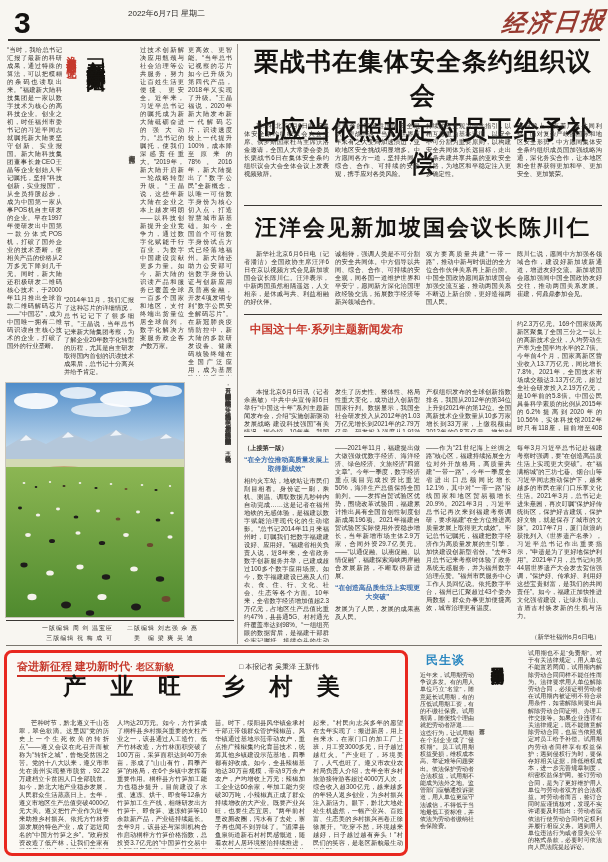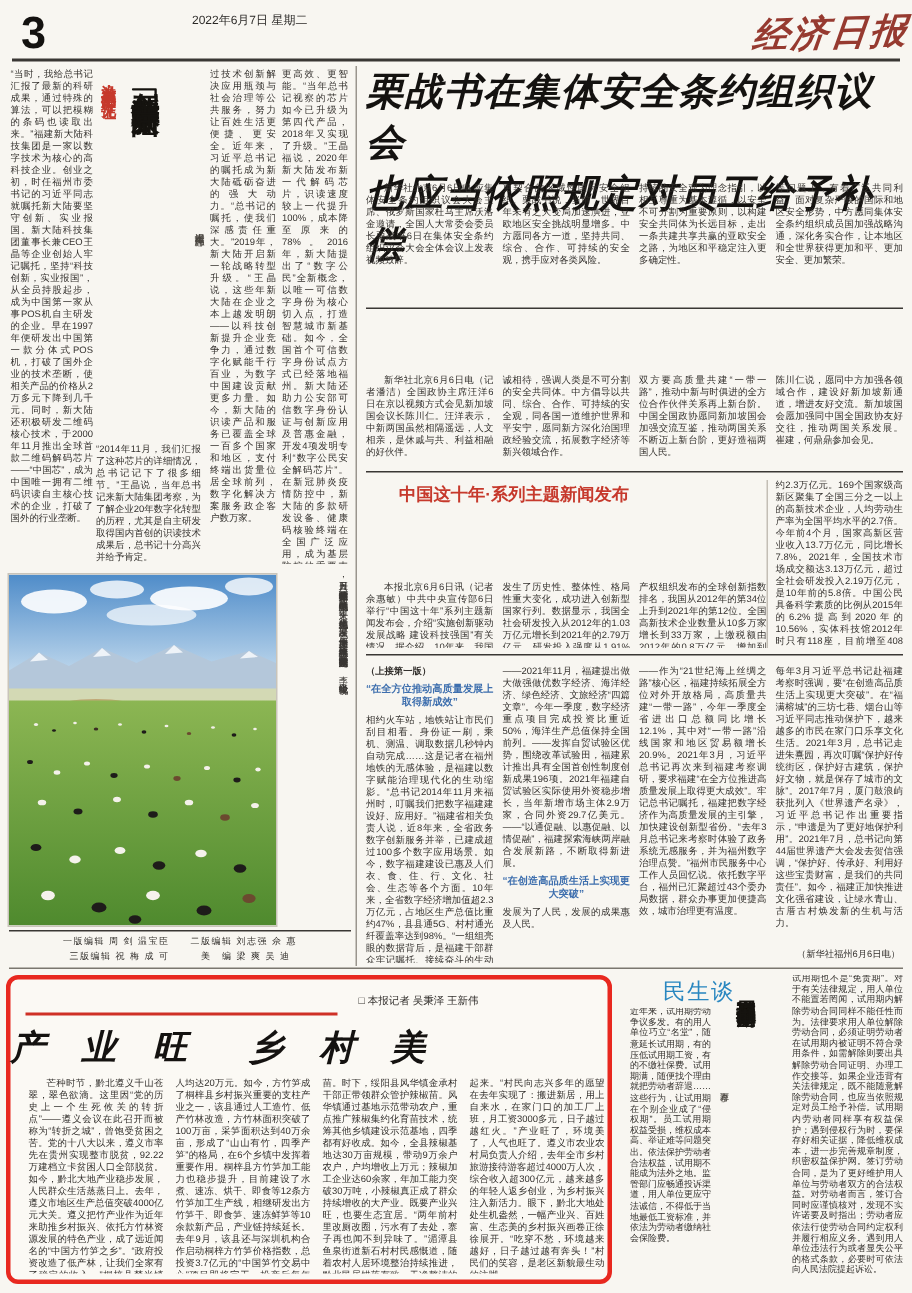--- a/index.html
+++ b/index.html
@@ -4,21 +4,21 @@
 <style>
   html,body{margin:0;padding:0;}
   body{background:#d8d5cf;font-family:"Liberation Sans",sans-serif;}
   #paper{position:relative;width:608px;height:862px;background:#f8f6f1;margin:0 auto;overflow:hidden;color:#2b2927;}
   .abs{position:absolute;}
   .col{position:absolute;font-size:6.3px;line-height:8px;text-align:justify;color:#33302d;overflow:hidden;text-indent:12px;}
   .col.noind{text-indent:0;}
   .vert{writing-mode:vertical-rl;}
   .hr{position:absolute;background:#3a3734;height:1px;}
   .vr{position:absolute;background:#9a958e;width:1px;}
-  .headline{position:absolute;font-weight:bold;color:#141210;text-align:left;font-family:"Liberation Sans",sans-serif;font-style:italic;}
+  .headline{position:absolute;font-weight:bold;color:#141210;text-align:center;font-family:"Liberation Sans",sans-serif;}
   .serif{font-family:"DejaVu Serif","Liberation Serif",serif;}
   .red{color:#c6392c;}
   .blue{color:#2a87c0;}
   .subhead{color:#3e6fae;font-weight:bold;font-size:6.8px;line-height:8.5px;text-align:center;margin:4px 0;text-indent:0;}
   .cont-line{font-size:6.2px;font-weight:bold;text-indent:0;margin-bottom:2px;}
   .sign{position:absolute;right:2px;bottom:1px;font-size:6.2px;color:#33302d;background:#f8f6f1;}
   #masthead{font-family:"DejaVu Serif","Liberation Serif",serif;font-style:italic;font-weight:bold;color:#963a30;font-size:24px;letter-spacing:2px;transform:skewX(-8deg) rotate(-2deg);}
   #redbox{position:absolute;left:4px;top:650px;width:404px;height:206px;border:3px solid #e8281f;border-radius:8px;background:#fbf9f4;box-sizing:border-box;}
   .tiny{font-size:6px;line-height:7.2px;}
   .edline{font-size:6px;line-height:10px;color:#33302d;letter-spacing:1px;}
@@ -119,27 +119,28 @@
   <div class="headline" style="left:244px;top:44px;width:358px;font-size:25px;line-height:34px;letter-spacing:1px;">
     <div>栗战书在集体安全条约组织议会</div>
     <div>也应当依照规定对员工给予补偿</div>
   </div>
   <div class="col" style="left:244px;top:122px;width:85px;height:78px;">新华社北京6月6日电 应集体安全条约组织议会大会主席、俄罗斯国家杜马主席沃洛金邀请，全国人大常委会委员长栗战书6日在集体安全条约组织议会大会全体会议上发表视频致辞。</div>
   <div class="col noind" style="left:335px;top:122px;width:85px;height:78px;">更契合的区域性国际安全组织。栗战书说，当前，世界百年未有之大变局加速演进，亚欧地区安全挑战明显增多。中方愿同各方一道，坚持共同、综合、合作、可持续的安全观，携手应对各类风险。</div>
   <div class="col noind" style="left:426px;top:122px;width:85px;height:78px;">持续的安全观为理念指引，以相互尊重为基本遵循，以安全不可分割为重要原则，以构建安全共同体为长远目标，走出一条共建共享共赢的亚欧安全之路，为地区和平稳定注入更多确定性。</div>
   <div class="col noind" style="left:517px;top:122px;width:85px;height:78px;">等问题上，有着广泛共同利益。面对复杂严峻的国际和地区安全形势，中方愿同集体安全条约组织成员国加强战略沟通，深化务实合作，让本地区和全世界获得更加和平、更加安全、更加繁荣。</div>
   <div class="hr" style="left:244px;top:205px;width:358px;"></div>
 
+  <div class="headline" style="left:244px;top:213px;width:358px;font-size:22px;letter-spacing:2px;">汪洋会见新加坡国会议长陈川仁</div>
   <div class="col" style="left:244px;top:250px;width:85px;height:60px;">新华社北京6月6日电（记者潘洁）全国政协主席汪洋6日在京以视频方式会见新加坡国会议长陈川仁。汪洋表示，中新两国虽然相隔遥远，人文相亲，是休戚与共、利益相融的好伙伴。</div>
   <div class="col noind" style="left:335px;top:250px;width:85px;height:60px;">诚相待，强调人类是不可分割的安全共同体。中方倡导以共同、综合、合作、可持续的安全观，同各国一道维护世界和平安宁，愿同新方深化治国理政经验交流，拓展数字经济等新兴领域合作。</div>
   <div class="col noind" style="left:426px;top:250px;width:85px;height:60px;">双方要高质量共建“一带一路”，推动中新与时俱进的全方位合作伙伴关系再上新台阶。中国全国政协愿同新加坡国会加强交流互鉴，推动两国关系不断迈上新台阶，更好造福两国人民。</div>
   <div class="col noind" style="left:517px;top:250px;width:85px;height:60px;">陈川仁说，愿同中方加强各领域合作，建设好新加坡新通道，增进友好交流。新加坡国会愿加强同中国全国政协友好交往，推动两国关系发展。　崔建，何鼎鼎参加会见。</div>
   <div class="hr" style="left:244px;top:314px;width:358px;"></div>
 
-  <div class="abs red" style="left:266px;top:322px;font-size:11.5px;font-weight:bold;">中国这十年·系列主题新闻发布</div>
+  <div class="abs red" style="left:250px;top:322px;font-size:11.5px;font-weight:bold;">中国这十年·系列主题新闻发布</div>
   <div class="col" style="left:244px;top:388px;width:85px;height:44px;">本报北京6月6日讯（记者佘惠敏）中共中央宣传部6日举行“中国这十年”系列主题新闻发布会，介绍“实施创新驱动发展战略 建设科技强国”有关情况。据介绍，10年来，我国科技事业</div>
   <div class="col noind" style="left:335px;top:388px;width:85px;height:44px;">发生了历史性、整体性、格局性重大变化，成功进入创新型国家行列。数据显示，我国全社会研发投入从2012年的1.03万亿元增长到2021年的2.79万亿元，研发投入强度从1.91%增长到2.44%。世界知识</div>
   <div class="col noind" style="left:426px;top:388px;width:85px;height:44px;">产权组织发布的全球创新指数排名，我国从2012年的第34位上升到2021年的第12位。全国高新技术企业数量从10多万家增长到33万家，上缴税额由2012年的0.8万亿元，增加到2021年</div>
   <div class="vr" style="left:511px;top:320px;height:112px;background:#c3beb5;"></div>
   <div class="col noind" style="left:517px;top:320px;width:85px;height:112px;">约2.3万亿元。169个国家级高新区聚集了全国三分之一以上的高新技术企业，人均劳动生产率为全国平均水平的2.7倍。今年前4个月，国家高新区营业收入13.7万亿元，同比增长7.8%。2021年，全国技术市场成交额达3.13万亿元，超过全社会研发投入2.19万亿元，是10年前的5.8倍。中国公民具备科学素质的比例从2015年的6.2%提高到2020年的10.56%，实体科技馆2012年时只有118座，目前增至408座；中国特色现代科技馆体系发展迅速，服务线下公众超8.5亿人次。</div>
   <div class="hr" style="left:244px;top:436px;width:358px;"></div>
 
   <div class="col noind" style="left:244px;top:444px;width:85px;height:198px;">
     <div class="cont-line">（上接第一版）</div>
     <div class="subhead">“在全方位推动高质量发展上取得新成效”</div>
@@ -151,28 +152,29 @@
     <span>发展为了人民，发展的成果惠及人民。</span>
   </div>
   <div class="col noind" style="left:426px;top:444px;width:85px;height:198px;">——作为“21世纪海上丝绸之路”核心区，福建持续拓展全方位对外开放格局，高质量共建“一带一路”，今年一季度全省进出口总额同比增长12.1%，其中对“一带一路”沿线国家和地区贸易额增长20.9%。2021年3月，习近平总书记再次来到福建考察调研，要求福建“在全方位推进高质量发展上取得更大成效”。牢记总书记嘱托，福建把数字经济作为高质量发展的主引擎，加快建设创新型省份。“去年3月总书记来考察时体验了政务系统无感服务，并为福州数字治理点赞。”福州市民服务中心工作人员回忆说。依托数字平台，福州已汇聚超过43个委办局数据，群众办事更加便捷高效，城市治理更有温度。</div>
   <div class="col noind" style="left:517px;top:444px;width:85px;height:198px;">
     <span>每年3月习近平总书记赴福建考察时强调，要“在创造高品质生活上实现更大突破”。在“福满榕城”的三坊七巷、烟台山等习近平同志推动保护下，越来越多的市民在家门口乐享文化生活。2021年3月，总书记走进朱熹园，再次叮嘱“保护好传统街区，保护好古建筑，保护好文物，就是保存了城市的文脉”。2017年7月，厦门鼓浪屿获批列入《世界遗产名录》，习近平总书记作出重要指示，“申遗是为了更好地保护利用”。2021年7月，总书记向第44届世界遗产大会发去贺信强调，“保护好、传承好、利用好这些宝贵财富，是我们的共同责任”。如今，福建正加快推进文化强省建设，让绿水青山、古厝古村焕发新的生机与活力。</span>
     <span class="sign">（新华社福州6月6日电）</span>
   </div>
   <div class="hr" style="left:6px;top:645px;width:596px;height:0.8px;background:#7a766f;"></div>
 
   <div id="redbox">
+    <span class="abs red" style="left:10px;top:6px;font-size:11px;font-weight:bold;"><span>奋进新征程 建功新时代</span><span style="font-size:9.5px;">· 老区新貌</span></span>
     <div class="abs" style="left:10px;top:22px;width:208px;height:2px;background:#cf3126;"></div>
     <div class="abs" style="left:232px;top:9px;font-size:7px;color:#33302d;">□ 本报记者 吴秉泽 王新伟</div>
-    <div class="headline" style="left:0;top:30px;width:398px;font-size:23px;letter-spacing:9px;">产 业 旺　乡 村 美</div>
+    <div class="headline" style="left:0;top:18px;width:398px;font-size:23px;letter-spacing:9px;">产 业 旺　乡 村 美</div>
     <div class="col" style="left:12px;top:66px;width:90px;height:130px;">芒种时节，黔北遵义千山苍翠，翠色欲滴。这里因“党的历史上一个生死攸关的转折点”——遵义会议在此召开而被称为“转折之城”，曾饱受贫困之苦。党的十八大以来，遵义市率先在贵州实现整市脱贫，92.22万建档立卡贫困人口全部脱贫。如今，黔北大地产业稳步发展，人民群众生活蒸蒸日上。去年，遵义市地区生产总值突破4000亿元大关。遵义把竹产业作为近年来助推乡村振兴、依托方竹林资源发展的特色产业，成了远近闻名的“中国方竹笋之乡”。“政府投资改造了低产林，让我们全家有了稳定的收入。”桐梓县楚米镇高山村村民家的300亩方竹，改造前每年采笋只能收入几万元，如今产量大幅提升，今年卖鲜笋预计收入</div>
     <div class="col noind" style="left:110px;top:66px;width:90px;height:130px;">人均达20万元。如今，方竹笋成了桐梓县乡村振兴重要的支柱产业之一，该县通过人工造竹、低产竹林改造，方竹林面积突破了100万亩，采笋面积达到40万余亩，形成了“山山有竹，四季产笋”的格局，在6个乡镇中发挥着重要作用。桐梓县方竹笋加工能力也稳步提升，目前建设了水煮、速冻、烘干、即食等12条方竹笋加工生产线，相继研发出方竹笋干、即食笋、速冻鲜笋等10余款新产品，产业链持续延长。去年9月，该县还与深圳机构合作启动桐梓方竹笋价格指数，总投资3.7亿元的“中国笋竹交易中心”项目即将完工，投产后每年可加工方竹笋15万吨，实现综合产值3.6亿元。</div>
     <div class="col noind" style="left:208px;top:66px;width:90px;height:130px;">苗。时下，绥阳县风华镇金承村干部正带领群众管护辣椒苗。风华镇通过基地示范带动农户，重点推广辣椒集约化育苗技术，统筹其他乡镇建设示范基地，四季都有好收成。如今，全县辣椒基地达30万亩规模，带动9万余户农户，户均增收上万元；辣椒加工企业达60余家，年加工能力突破30万吨，小辣椒真正成了群众持续增收的大产业。既要产业兴旺，也要生态宜居。“两年前村里改厕改圈，污水有了去处，寨子再也闻不到异味了。”湄潭县鱼泉街道新石村村民感慨道，随着农村人居环境整治持续推进，黔北民居错落有致，干净整洁的通组路连到家家户户。</div>
     <div class="col noind" style="left:306px;top:66px;width:90px;height:130px;">起来。“村民向志兴多年的愿望在去年实现了：搬进新居，用上自来水，在家门口的加工厂上班，月工资3000多元，日子越过越红火。”产业旺了，环境美了，人气也旺了。遵义市农业农村局负责人介绍，去年全市乡村旅游接待游客超过4000万人次，综合收入超300亿元，越来越多的年轻人返乡创业，为乡村振兴注入新活力。眼下，黔北大地处处生机盎然，一幅产业兴、百姓富、生态美的乡村振兴画卷正徐徐展开。“吃穿不愁，环境越来越好，日子越过越有奔头！”村民们的笑容，是老区新貌最生动的注脚。</div>
   </div>
 
-  <div class="abs blue" style="left:426px;top:652px;font-size:15px;font-weight:normal;letter-spacing:1px;margin-left:16px;">民生谈</div>
+  <div class="abs blue" style="left:426px;top:652px;font-size:12px;font-weight:bold;letter-spacing:1px;">民生谈</div>
   <div class="col noind tiny" style="left:420px;top:672px;width:54px;height:184px;">近年来，试用期劳动争议多发。有的用人单位巧立“名堂”，随意延长试用期，有的压低试用期工资，有的不缴社保费。试用期满，随便找个理由就把劳动者辞退……这些行为，让试用期在个别企业成了“侵权期”。员工试用期权益受损，维权成本高、举证难等问题突出。依法保护劳动者合法权益，试用期不能成为法外之地。监管部门应畅通投诉渠道，用人单位更应守法诚信，不得低于当地最低工资标准，并依法为劳动者缴纳社会保险费。</div>
   <div class="abs vert" style="left:488px;top:656px;height:166px;font-size:13px;font-weight:bold;color:#15130f;letter-spacing:0.5px;">试用期不是权益保护空白期</div>
   <div class="abs vert" style="left:477px;top:724px;height:40px;font-size:6px;color:#4a4640;">李万祥</div>
   <div class="col noind tiny" style="left:528px;top:650px;width:74px;height:208px;">试用期也不是“免责期”。对于有关法律规定，用人单位不能置若罔闻，试用期内解除劳动合同同样不能任性而为。法律要求用人单位解除劳动合同，必须证明劳动者在试用期内被证明不符合录用条件，如需解除则要出具解除劳动合同证明、办理工作交接等。如果企业违背有关法律规定，既不能随意解除劳动合同，也应当依照规定对员工给予补偿。试用期内劳动者同样享有权益保护；遇到侵权行为时，要保存好相关证据，降低维权成本，进一步完善规章制度，织密权益保护网。签订劳动合同，是为了更好维护用人单位与劳动者双方的合法权益。对劳动者而言，签订合同时应谨慎核对，发现不实许诺要及时指出；劳动者应依法行使劳动合同约定权利并履行相应义务。遇到用人单位违法行为或者显失公平的格式条款，必要时可依法向人民法院提起诉讼。</div>
 
 </div>
 
 </body></html>

